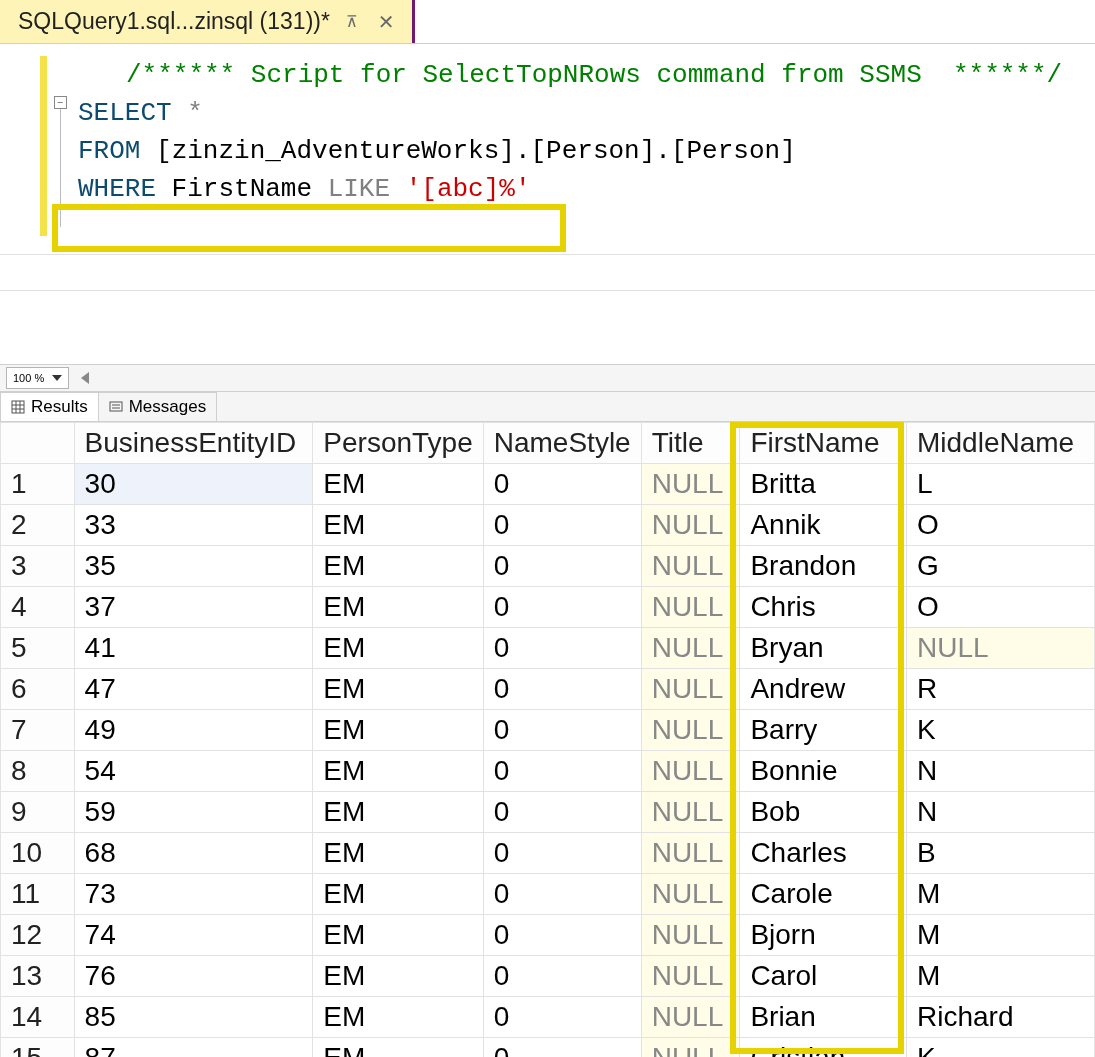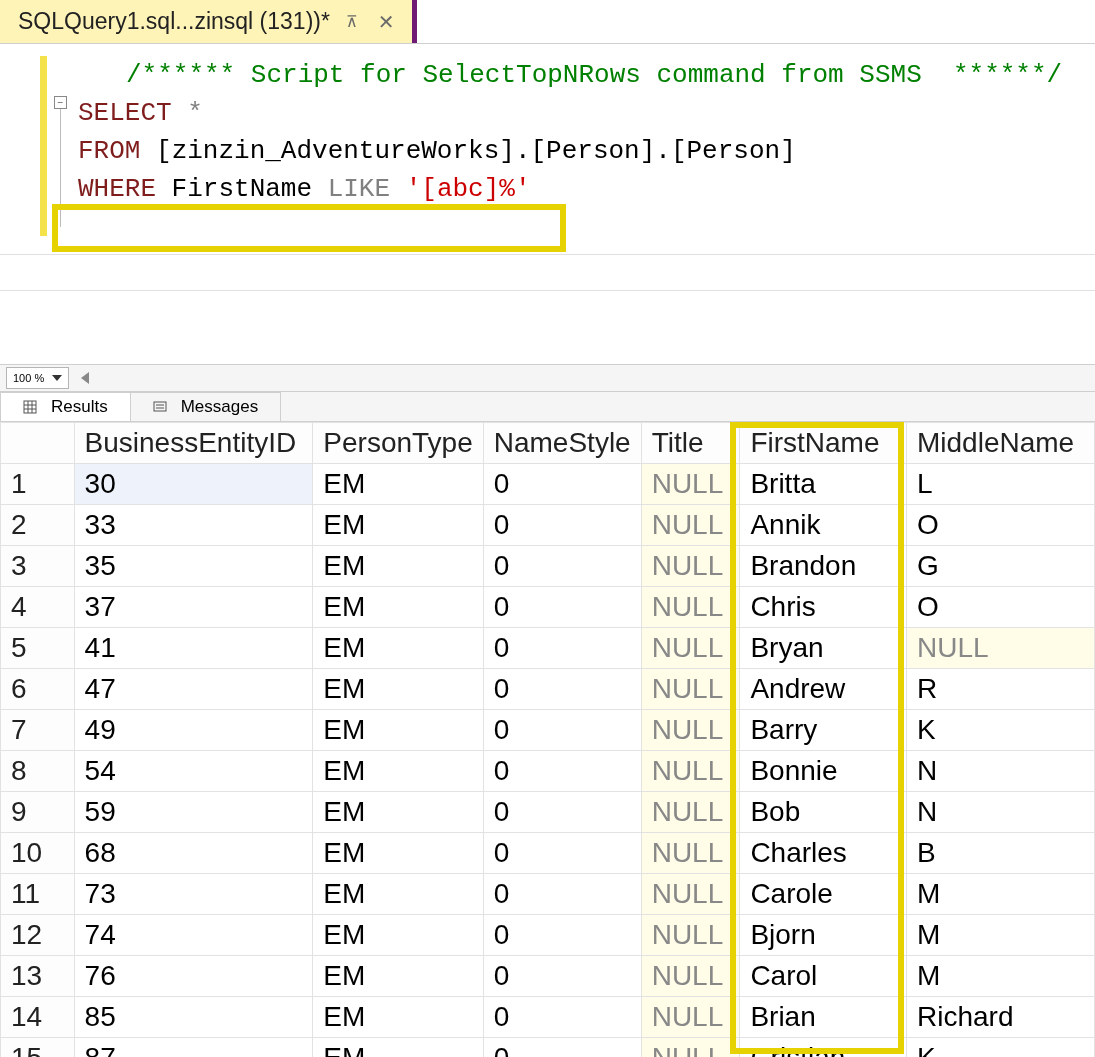--- a/index.html
+++ b/index.html
@@ -20,21 +20,21 @@
     display: flex;
     align-items: stretch;
     border-bottom: 1px solid #cfcfcf;
   }
   .tab {
     display: flex;
     align-items: center;
     gap: 12px;
     padding: 0 14px 0 18px;
     background: #fff4b8;
-    border-right: 5px solid #701a75;
+    border-right: 3px solid #701a75;
     font-size: 23px;
     color: #222;
     cursor: pointer;
     user-select: none;
   }
   .tab .pin, .tab .close {
     font-size: 16px;
     color: #6a6a6a;
     cursor: pointer;
     padding: 2px 4px;
@@ -81,21 +81,21 @@
   }
   .editor {
     flex: 1;
     padding: 12px 0 0 30px;
     font-family: Consolas, "Courier New", monospace;
     font-size: 26px;
     line-height: 38px;
     white-space: pre;
   }
   .editor .c-comment { color: #008000; margin-left: 48px; }
-  .editor .c-kw { color: #7f1d1d; }
+  .editor .c-kw { color: #0c4a6e; }
   .editor .c-gray { color: #808080; }
   .editor .c-str { color: #cc0000; }
   .editor .c-txt { color: #000; }
   .highlight-box {
     position: absolute;
     left: 52px;
     top: 160px;
     width: 514px;
     height: 48px;
     border: 6px solid #e6d200;
@@ -146,22 +146,22 @@
   
   .rtabs {
     height: 30px;
     display: flex;
     align-items: flex-end;
     border-bottom: 1px solid #cfcfcf;
     background: #f5f5f5;
     font-size: 17px;
   }
   .rtab {
-    display: flex; align-items: center; gap: 14px;
-    padding: 4px 22px;
+    display: flex; align-items: center; gap: 6px;
+    padding: 4px 10px;
     border: 1px solid #cfcfcf;
     border-bottom: none;
     margin-right: -1px;
     cursor: pointer;
     background: #f5f5f5;
   }
   .rtab.active { background: #fff; }
   .rtab svg { width: 14px; height: 14px; }
   
   .grid {

